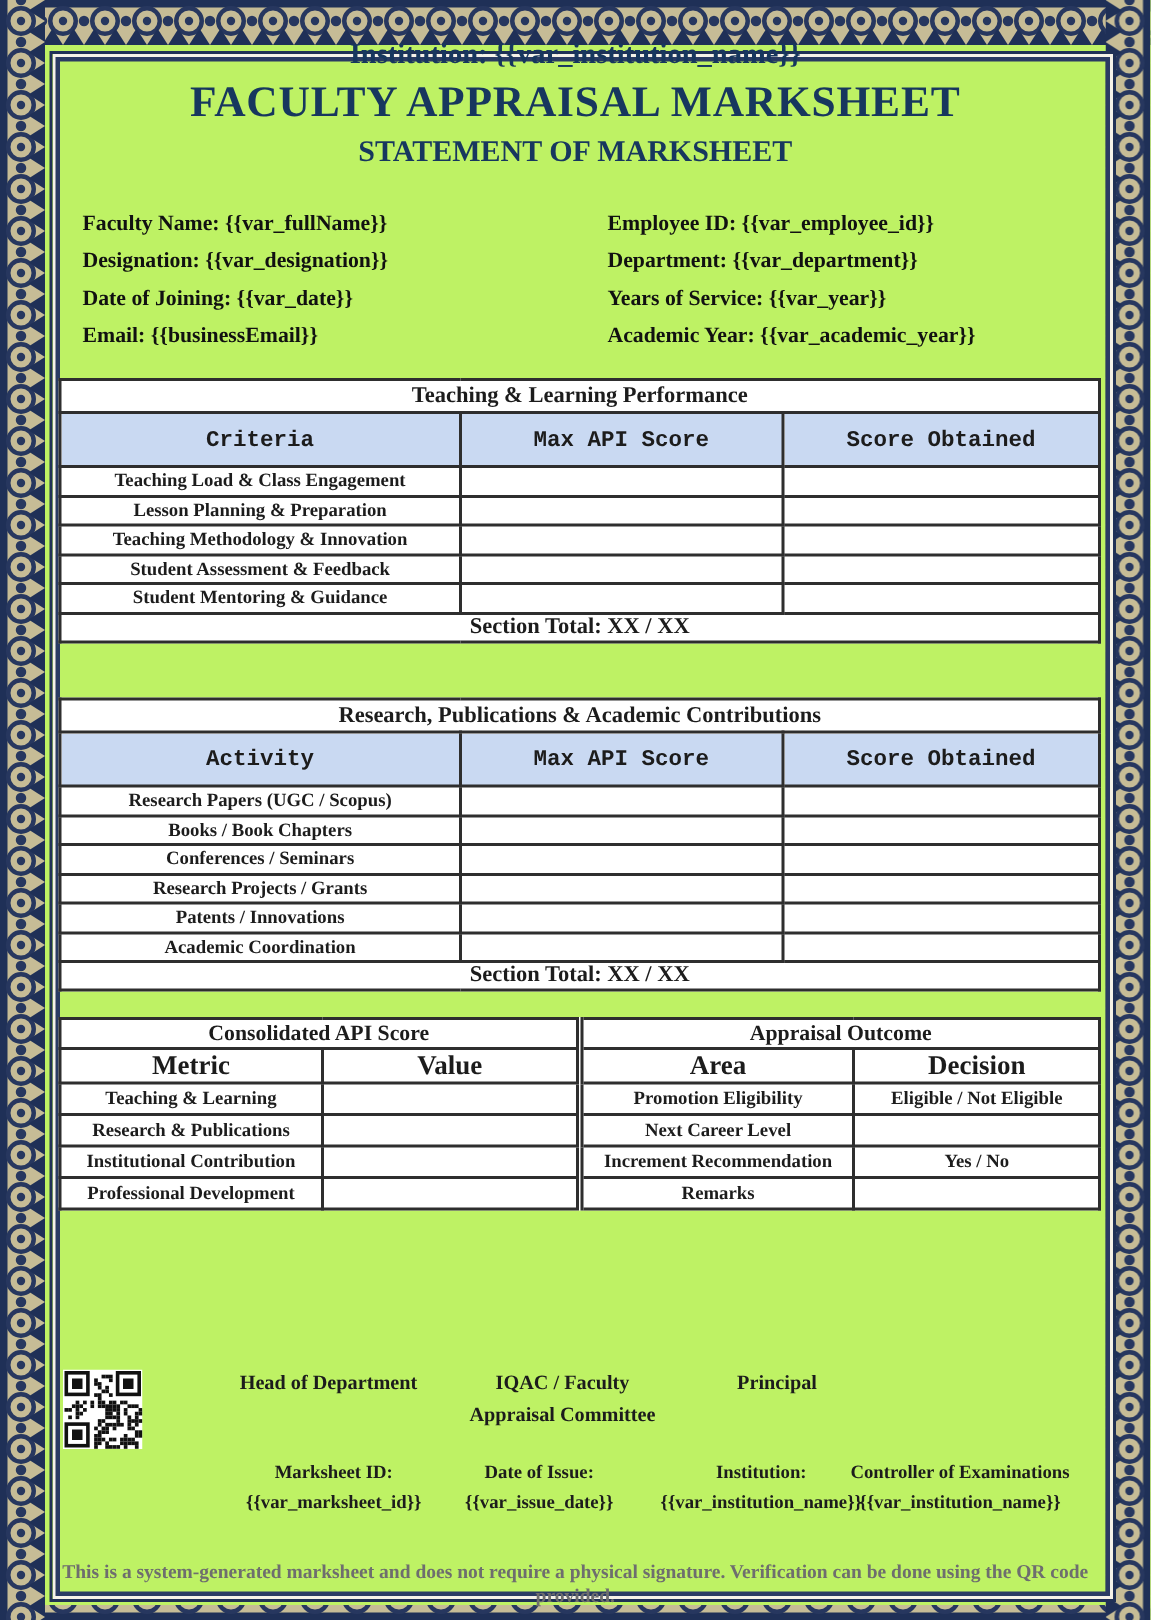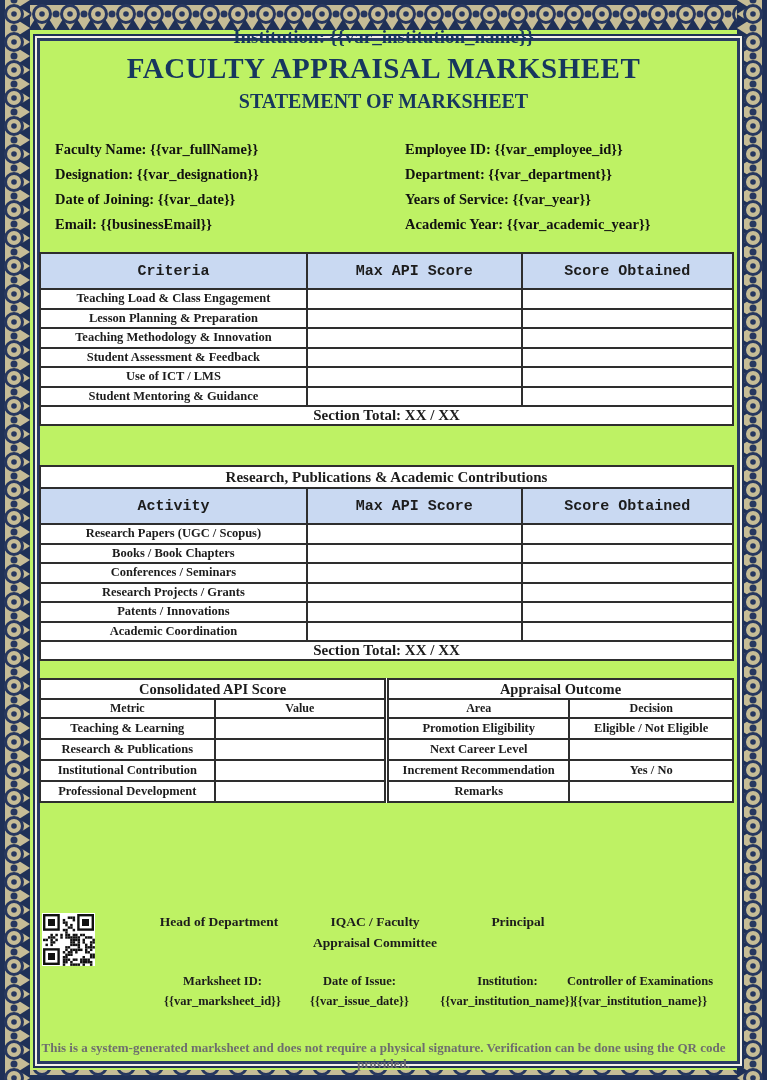--- a/index.html
+++ b/index.html
@@ -36,21 +36,21 @@
   
   .tablewrap { position:absolute; left:39px; width:695px; }
   table { width:100%; border-collapse:collapse; table-layout:fixed; background:#fff; }
   td { border:2px solid #2e2e2e; text-align:center; vertical-align:middle; padding:0 3px;
        overflow:hidden; white-space:nowrap; }
   .t-title  { font-size:15px; height:22px; }
   .t-head td { font-size:15px; height:36px; background:#c9d9f2;font-family:Liberation Mono, monospace; }
   .t-row td { font-size:12.5px; height:19.5px; }
   .t-total { font-size:15px; height:19px; }
   .outcome-table .t3-head td { font-size:14.5px; height:20px; }
-  .outcome-table .t3-sub td  { font-size:12px; height:19px; }
+  .outcome-table .t3-sub td  { font-size:18px; height:19px; }
   .outcome-table .t3-row td  { font-size:12.5px; height:21px; }
   .outcome-table td.sep { border-left:5px double #2e2e2e;text-align:center; }
 
   
   .sig { position:absolute; top:911px; text-align:center; font-size:13.5px; line-height:21px; }
   .sig.hod { left:119px; width:200px; }
   .sig.iqac { left:285px; width:180px; }
   .sig.principal { left:458px; width:120px; }
 
   
@@ -155,20 +155,23 @@
   </div>
 
   <div class="tablewrap" style="top:252px;">
     <table class="score-table">
       <colgroup>
           <col style="width:38.5%">
           <col style="width:31%">
           <col style="width:30.5%">
         </colgroup>
       <tbody>
+          <tr>
+            <td colspan="3" class="t-title">Teaching &amp; Learning Performance</td>
+          </tr>
       <tr class="t-head">
         <td>Criteria</td>
         <td>Max API Score</td>
         <td>Score Obtained</td>
       </tr>
       <tr class="t-row">
             <td>Teaching Load &amp; Class Engagement</td>
             <td></td>
             <td></td>
           </tr>
@@ -177,25 +180,20 @@
             <td></td>
             <td></td>
           </tr>
       <tr class="t-row">
             <td>Teaching Methodology &amp; Innovation</td>
             <td></td>
             <td></td>
           </tr>
       <tr class="t-row">
             <td>Student Assessment &amp; Feedback</td>
-            <td></td>
-            <td></td>
-          </tr>
-      <tr class="t-row">
-            <td>Use of ICT / LMS</td>
             <td></td>
             <td></td>
           </tr>
       <tr class="t-row">
             <td>Student Mentoring &amp; Guidance</td>
             <td></td>
             <td></td>
           </tr>
       <tr>
             <td colspan="3" class="t-total">Section Total: XX / XX</td>

